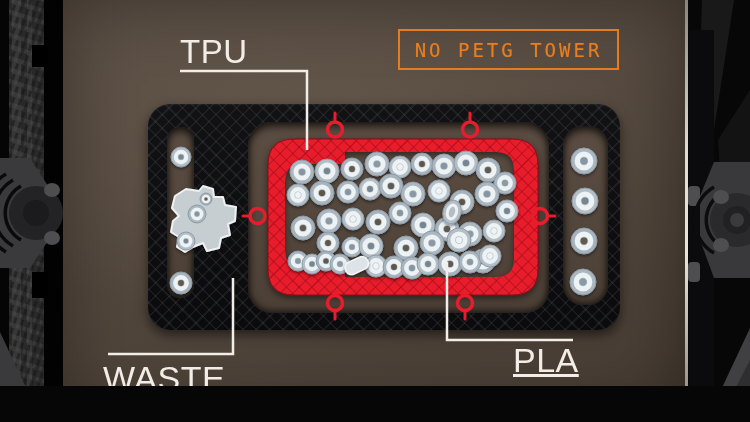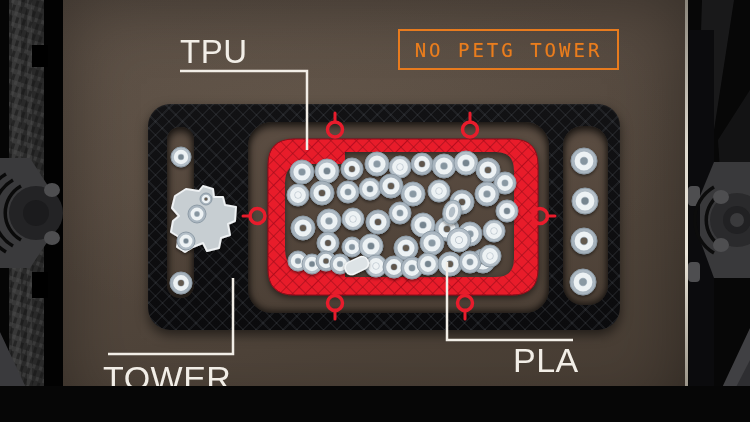--- a/index.html
+++ b/index.html
@@ -34,21 +34,21 @@
   .slot-right{left:563px;top:126px;width:45px;height:179px;border-radius:20px;}
 
   
   svg.layer{position:absolute;left:0;top:0;}
 
   
   .mat-label{position:absolute;color:#f2eee7;font-size:34px;font-weight:400;
     letter-spacing:0.5px;line-height:1;user-select:none;}
   #label-tpu{left:180px;top:35px;font-size:33px;}
   #label-petg{left:103px;top:361px;}
-  #label-pla{left:513px;top:343px;}
+  #label-pla{left:513px;top:343px;text-decoration:underline;}
 
   .badge{position:absolute;left:398px;top:29px;width:221px;height:41px;
     border:2px solid #e87b1e;color:#ea7d1d;
     font-family:"DejaVu Sans Mono",monospace;font-size:19px;letter-spacing:3px;
     display:flex;align-items:center;justify-content:center;white-space:nowrap;
     text-shadow:0 0 1px rgba(234,125,29,0.4);}
 </style>
 </head>
 <body>
 
@@ -443,20 +443,20 @@
     </g>
   </svg>
 
   <svg class="layer" width="750" height="422">
     <polyline fill="none" stroke="#f2eee7" stroke-width="2.5" points="180,71 307,71 307,150"></polyline>
     <polyline fill="none" stroke="#f2eee7" stroke-width="2.5" points="233,278 233,354 108,354"></polyline>
     <polyline fill="none" stroke="#f2eee7" stroke-width="2.5" points="447,262 447,340 573,340"></polyline>
   </svg>
 
   <div class="mat-label" id="label-tpu">TPU</div>
-  <div class="mat-label" id="label-petg">TOWER</div>
+  <div class="mat-label" id="label-petg">WASTE</div>
   <div class="mat-label" id="label-pla">PLA</div>
 
   <div class="badge">
     <span>NO PETG TOWER</span>
   </div>
 
 </div>
 
 </body></html>

